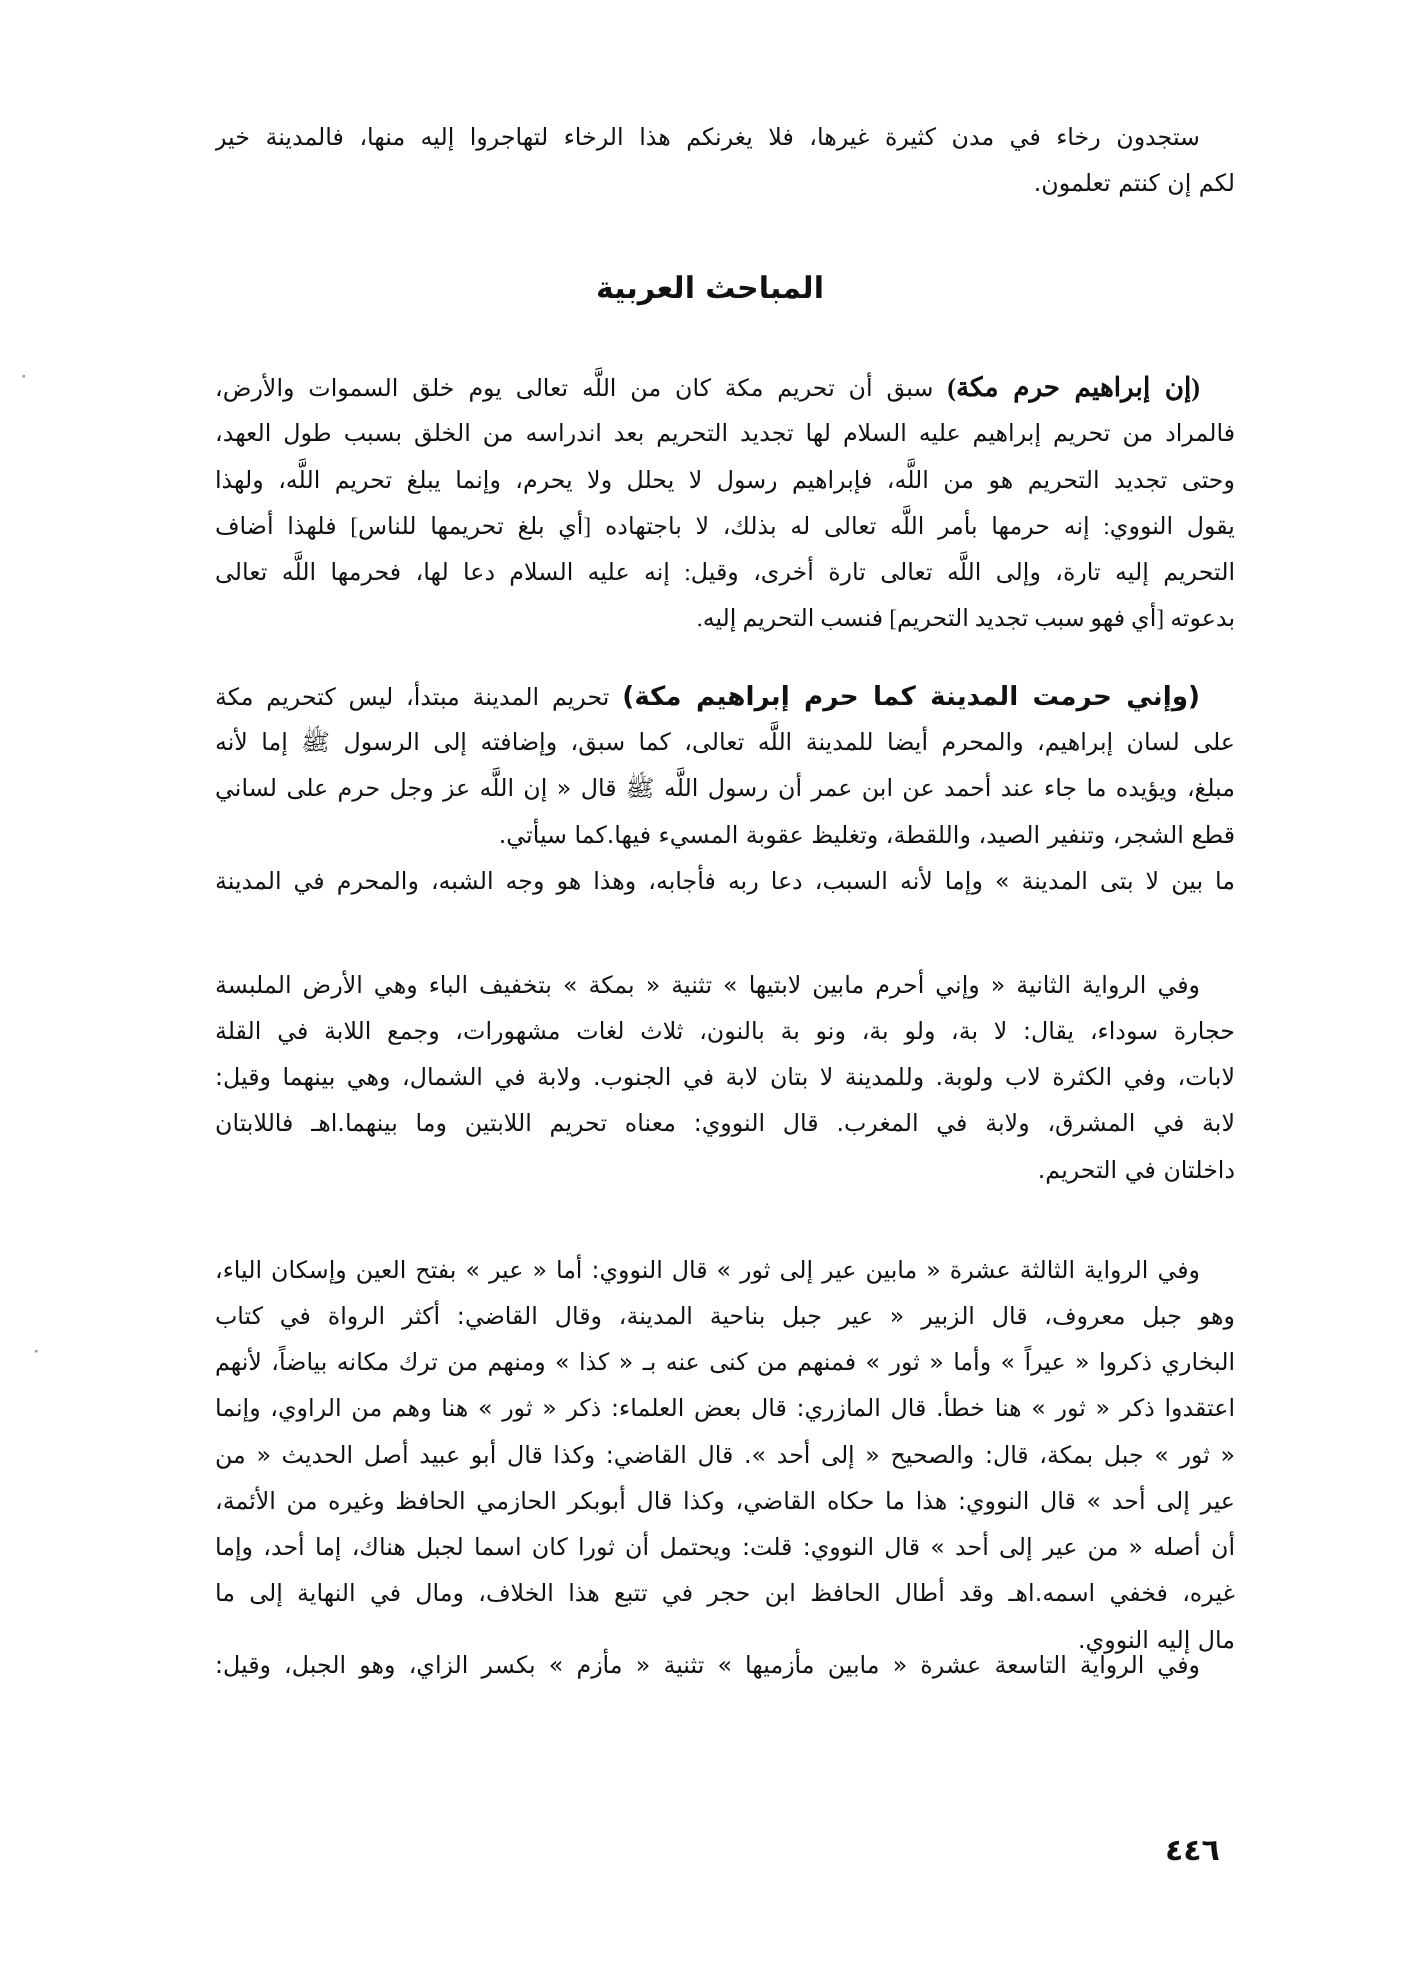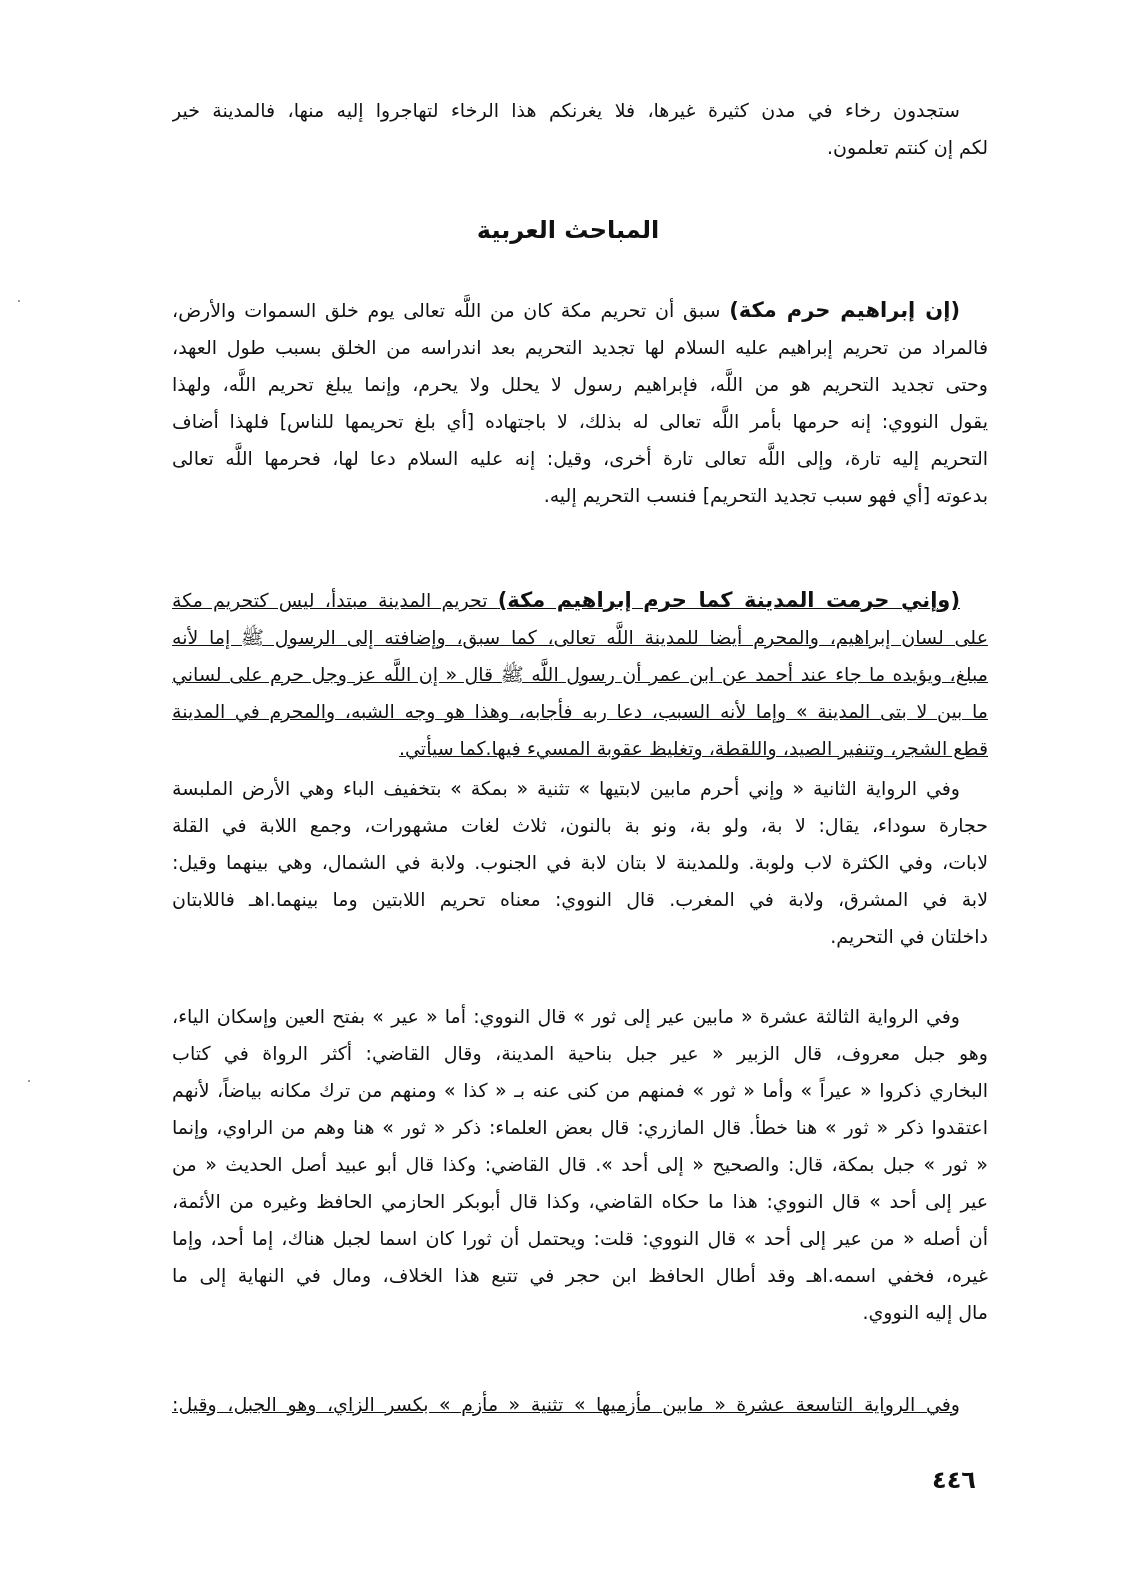--- a/index.html
+++ b/index.html
@@ -72,35 +72,35 @@
 </head>
 <body>
 
 <div class="para" style="top:92px;">
   <span class="line indent">ستجدون رخاء في مدن كثيرة غيرها، فلا يغرنكم هذا الرخاء لتهاجروا إليه منها، فالمدينة خير</span>
   <span class="line last">لكم إن كنتم تعلمون.</span>
 </div>
 
 <h1 class="title" style="margin:0;">المباحث العربية</h1>
 
-<div class="para" style="top:292px;">
+<div class="para" style="top:292px;font-family:Liberation Serif, serif;">
   <span class="line indent"><span class="lead">(إن إبراهيم حرم مكة)</span><span> سبق أن تحريم مكة كان من اللَّه تعالى يوم خلق السموات والأرض،</span></span>
   <span class="line">فالمراد من تحريم إبراهيم عليه السلام لها تجديد التحريم بعد اندراسه من الخلق بسبب طول العهد،</span>
   <span class="line">وحتى تجديد التحريم هو من اللَّه، فإبراهيم رسول لا يحلل ولا يحرم، وإنما يبلغ تحريم اللَّه، ولهذا</span>
   <span class="line">يقول النووي: إنه حرمها بأمر اللَّه تعالى له بذلك، لا باجتهاده [أي بلغ تحريمها للناس] فلهذا أضاف</span>
   <span class="line">التحريم إليه تارة، وإلى اللَّه تعالى تارة أخرى، وقيل: إنه عليه السلام دعا لها، فحرمها اللَّه تعالى</span>
   <span class="line last">بدعوته [أي فهو سبب تجديد التحريم] فنسب التحريم إليه.</span>
 </div>
 
-<div class="para" style="top:582px;text-decoration:underline;">
+<div class="para" style="top:539px;">
   <span class="line indent"><span class="lead">(وإني حرمت المدينة كما حرم إبراهيم مكة)</span><span> تحريم المدينة مبتدأ، ليس كتحريم مكة</span></span>
   <span class="line">على لسان إبراهيم، والمحرم أيضا للمدينة اللَّه تعالى، كما سبق، وإضافته إلى الرسول ﷺ إما لأنه</span>
   <span class="line">مبلغ، ويؤيده ما جاء عند أحمد عن ابن عمر أن رسول اللَّه ﷺ قال « إن اللَّه عز وجل حرم على لساني</span>
+  <span class="line last">قطع الشجر، وتنفير الصيد، واللقطة، وتغليظ عقوبة المسيء فيها.كما سيأتي.</span>
   <span class="line">ما بين لا بتى المدينة » وإما لأنه السبب، دعا ربه فأجابه، وهذا هو وجه الشبه، والمحرم في المدينة</span>
-  <span class="line last">قطع الشجر، وتنفير الصيد، واللقطة، وتغليظ عقوبة المسيء فيها.كما سيأتي.</span>
 </div>
 
 <div class="para" style="top:770px;">
   <span class="line indent">وفي الرواية الثانية « وإني أحرم مابين لابتيها » تثنية « بمكة » بتخفيف الباء وهي الأرض الملبسة</span>
   <span class="line">حجارة سوداء، يقال: لا بة، ولو بة، ونو بة بالنون، ثلاث لغات مشهورات، وجمع اللابة في القلة</span>
   <span class="line">لابات، وفي الكثرة لاب ولوبة. وللمدينة لا بتان لابة في الجنوب. ولابة في الشمال، وهي بينهما وقيل:</span>
   <span class="line">لابة في المشرق، ولابة في المغرب. قال النووي: معناه تحريم اللابتين وما بينهما.اهـ فاللابتان</span>
   <span class="line last">داخلتان في التحريم.</span>
 </div>
 
@@ -109,20 +109,20 @@
   <span class="line">وهو جبل معروف، قال الزبير « عير جبل بناحية المدينة، وقال القاضي: أكثر الرواة في كتاب</span>
   <span class="line">البخاري ذكروا « عيراً » وأما « ثور » فمنهم من كنى عنه بـ « كذا » ومنهم من ترك مكانه بياضاً، لأنهم</span>
   <span class="line">اعتقدوا ذكر « ثور » هنا خطأ. قال المازري: قال بعض العلماء: ذكر « ثور » هنا وهم من الراوي، وإنما</span>
   <span class="line">« ثور » جبل بمكة، قال: والصحيح « إلى أحد ». قال القاضي: وكذا قال أبو عبيد أصل الحديث « من</span>
   <span class="line">عير إلى أحد » قال النووي: هذا ما حكاه القاضي، وكذا قال أبوبكر الحازمي الحافظ وغيره من الأئمة،</span>
   <span class="line">أن أصله « من عير إلى أحد » قال النووي: قلت: ويحتمل أن ثورا كان اسما لجبل هناك، إما أحد، وإما</span>
   <span class="line">غيره، فخفي اسمه.اهـ وقد أطال الحافظ ابن حجر في تتبع هذا الخلاف، ومال في النهاية إلى ما</span>
   <span class="line last">مال إليه النووي.</span>
 </div>
 
-<div class="para" style="top:1386px;text-decoration:underline;">
+<div class="para" style="top:1314px;">
   <span class="line indent">وفي الرواية التاسعة عشرة « مابين مأزميها » تثنية « مأزم » بكسر الزاي، وهو الجبل، وقيل:</span>
 </div>
 
 <div class="page-number">٤٤٦</div>
 
 <div class="stray-mark" style="left:18px; top:300px;"></div>
 <div class="stray-mark" style="left:28px; top:1080px;"></div>
 
 </body></html>

